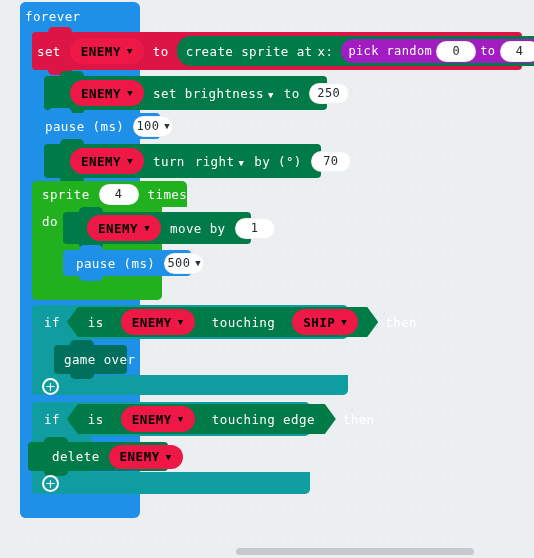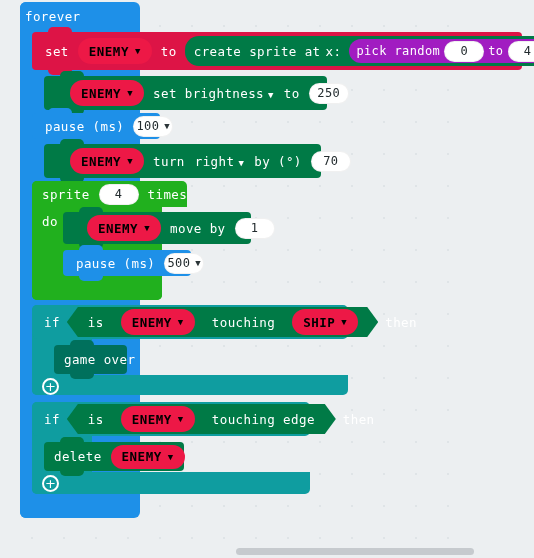--- a/index.html
+++ b/index.html
@@ -161,21 +161,21 @@
 <div id="canvas">
 
   <div class="cbody c-loop" style="left:12px; top:2px; width:120px; height:516px; border-radius:6px;"></div>
 
   <div class="cbody c-loop" style="left:12px; top:2px; width:22px; height:516px; border-radius:6px 0 0 6px;"></div>
 
   <div class="blk" style="left:12px; top:2px; width:120px; height:28px; background:transparent;">
     <span class="lbl">forever</span>
   </div>
 
-  <div class="blk c-var notch-top notch-bot" style="left:24px; top:32px; width:490px; height:38px; padding-left:8px;">
+  <div class="blk c-var notch-top notch-bot" style="left:24px; top:32px; width:490px; height:38px; ">
     <span class="lbl">set</span>
     <span class="varpill">
       <span>ENEMY</span>
       <span class="car">▼</span>
     </span>
     <span class="lbl">to</span>
 
     <span class="reporter c-sprite" style="height:30px; padding:0 9px;">
       <span>create sprite at</span>
       <span class="lbl">x:</span>
@@ -292,21 +292,21 @@
       <span class="lbl">is</span>
       <span class="varpill">
         <span>ENEMY</span>
         <span class="car">▼</span>
       </span>
       <span class="lbl">touching edge</span>
     </span>
     <span class="lbl">then</span>
   </div>
 
-  <div class="blk c-sprite notch-top notch-bot" style="left:36px; top:442px; width:140px; height:29px; padding-left:5px;">
+  <div class="blk c-sprite notch-top notch-bot" style="left:20px; top:442px; width:140px; height:29px; padding-left:19px;">
     <span class="lbl">delete</span>
     <span class="varpill" style="height:24px;">
       <span>ENEMY</span>
       <span class="car">▼</span>
     </span>
   </div>
 
   <div class="plusbtn" style="left:34px; top:475px;">
     <span>+</span>
   </div>

